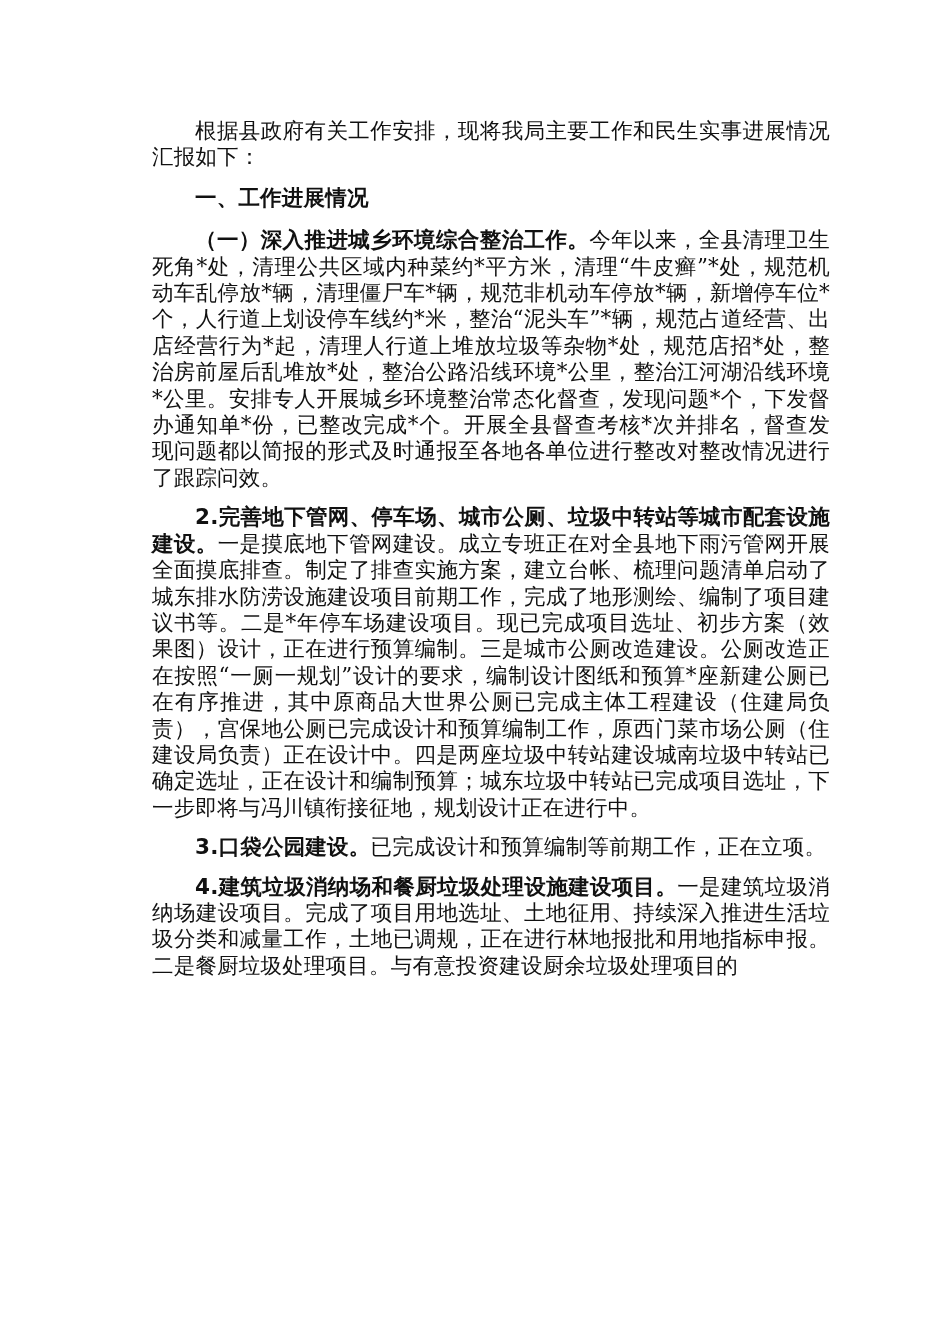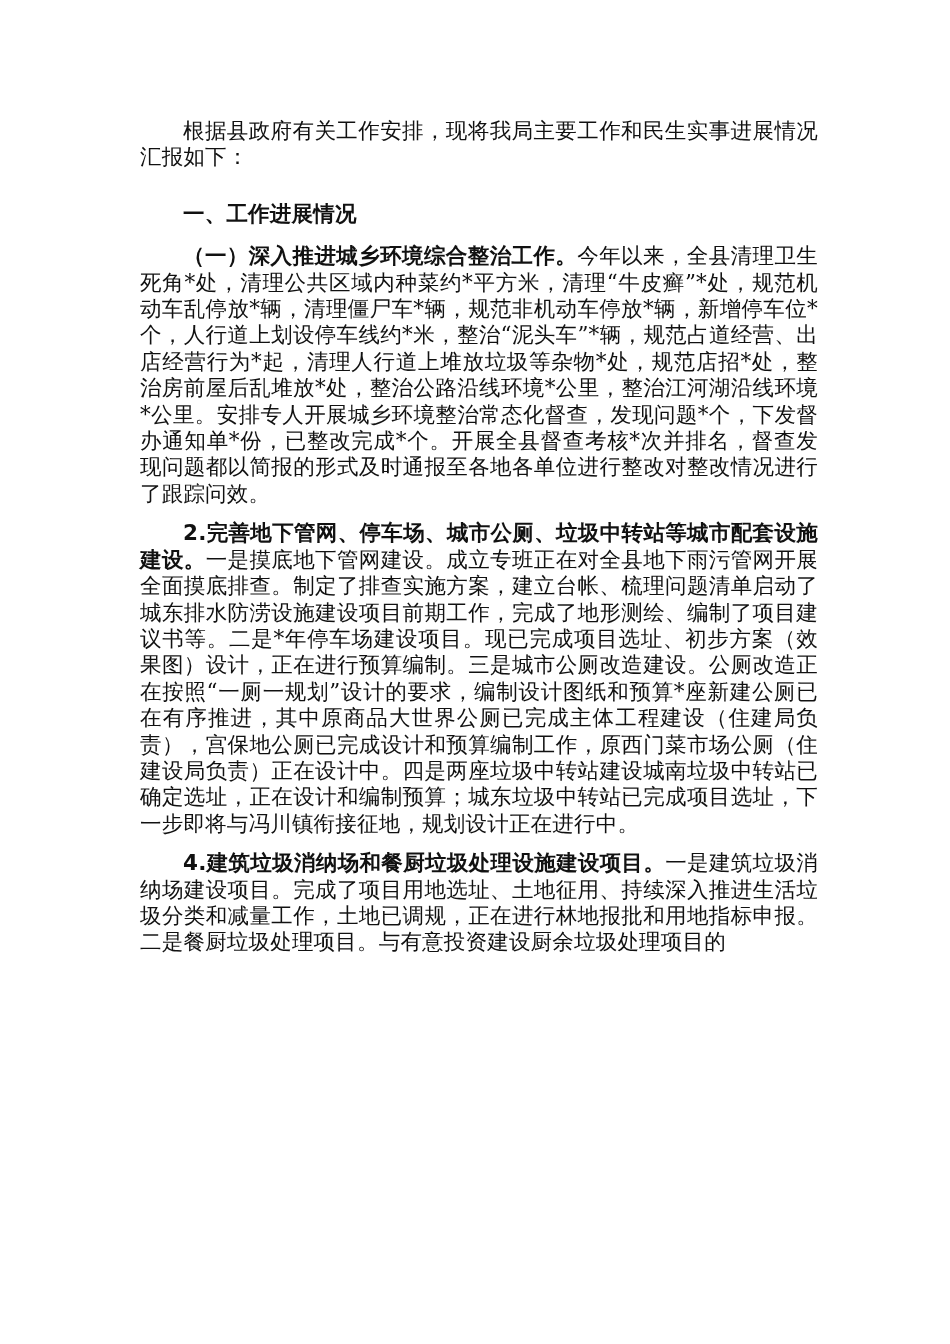--- a/index.html
+++ b/index.html
@@ -1,35 +1,36 @@
 <!DOCTYPE html>
 <html><head>
 <meta charset="utf-8">
 <style>
   html, body { margin: 0; padding: 0; background: #ffffff; }
   body { width: 950px; height: 1344px; position: relative; overflow: hidden;
          font-family: "DejaVu Serif", "Liberation Serif", serif; color: #111; }
-  .page { position: absolute; left: 140px; top: 118px; width: 678px; }
+  .page { position: absolute; left: 152px; top: 118px; width: 678px; }
   p { margin: 0; font-size: 21.5px; line-height: 26.4px; text-align: justify; text-justify: inter-character; letter-spacing: 0.2px; }
   .indent { text-indent: 2em; }
   .b { font-weight: bold; font-family: "DejaVu Sans", "Liberation Sans", sans-serif; }
   .h1 { font-weight: bold; font-family: "DejaVu Sans", "Liberation Sans", sans-serif; }
   .gap { margin-top: 11px; }
   .gap2 { margin-top: 13px; }
 </style>
 </head>
 <body>
 
 <div class="page">
   <p class="indent">根据县政府有关工作安排，现将我局主要工作和民生实事进展情况汇报如下：</p>
 
-  <p class="indent h1 gap" style="margin-top:30px;">一、工作进展情况</p>
+  <p class="indent h1 gap" style="margin-top:14px;">一、工作进展情况</p>
 
   <p class="indent gap2" style="margin-top:16px;"><span class="b">（一）深入推进城乡环境综合整治工作。</span><span>今年以来，全县清理卫生死角*处，清理公共区域内种菜约*平方米，清理“牛皮癣”*处，规范机动车乱停放*辆，清理僵尸车*辆，规范非机动车停放*辆，新增停车位*个，人行道上划设停车线约*米，整治“泥头车”*辆，规范占道经营、出店经营行为*起，清理人行道上堆放垃圾等杂物*处，规范店招*处，整治房前屋后乱堆放*处，整治公路沿线环境*公里，整治江河湖沿线环境*公里。安排专人开展城乡环境整治常态化督查，发现问题*个，下发督办通知单*份，已整改完成*个。开展全县督查考核*次并排名，督查发现问题都以简报的形式及时通报至各地各单位进行整改对整改情况进行了跟踪问效。</span></p>
 
 
 
 
   <p class="indent gap2"><span class="b">2.完善地下管网、停车场、城市公厕、垃圾中转站等城市配套设施建设。</span><span>一是摸底地下管网建设。成立专班正在对全县地下雨污管网开展全面摸底排查。制定了排查实施方案，建立台帐、梳理问题清单启动了城东排水防涝设施建设项目前期工作，完成了地形测绘、编制了项目建议书等。二是*年停车场建设项目。现已完成项目选址、初步方案（效果图）设计，正在进行预算编制。三是城市公厕改造建设。公厕改造正在按照“一厕一规划”设计的要求，编制设计图纸和预算*座新建公厕已在有序推进，其中原商品大世界公厕已完成主体工程建设（住建局负责），宫保地公厕已完成设计和预算编制工作，原西门菜市场公厕（住建设局负责）正在设计中。四是两座垃圾中转站建设城南垃圾中转站已确定选址，正在设计和编制预算；城东垃圾中转站已完成项目选址，下一步即将与冯川镇衔接征地，规划设计正在进行中。</span></p>
 
+  <p class="indent gap2"><span class="b">3.口袋公园建设。</span><span>已完成设计和预算编制等前期工作，正在立项。</span></p>
 
   <p class="indent gap2"><span class="b">4.建筑垃圾消纳场和餐厨垃圾处理设施建设项目。</span><span>一是建筑垃圾消纳场建设项目。完成了项目用地选址、土地征用、持续深入推进生活垃圾分类和减量工作，土地已调规，正在进行林地报批和用地指标申报。二是餐厨垃圾处理项目。与有意投资建设厨余垃圾处理项目的</span></p>
 </div>
 
 </body></html>

